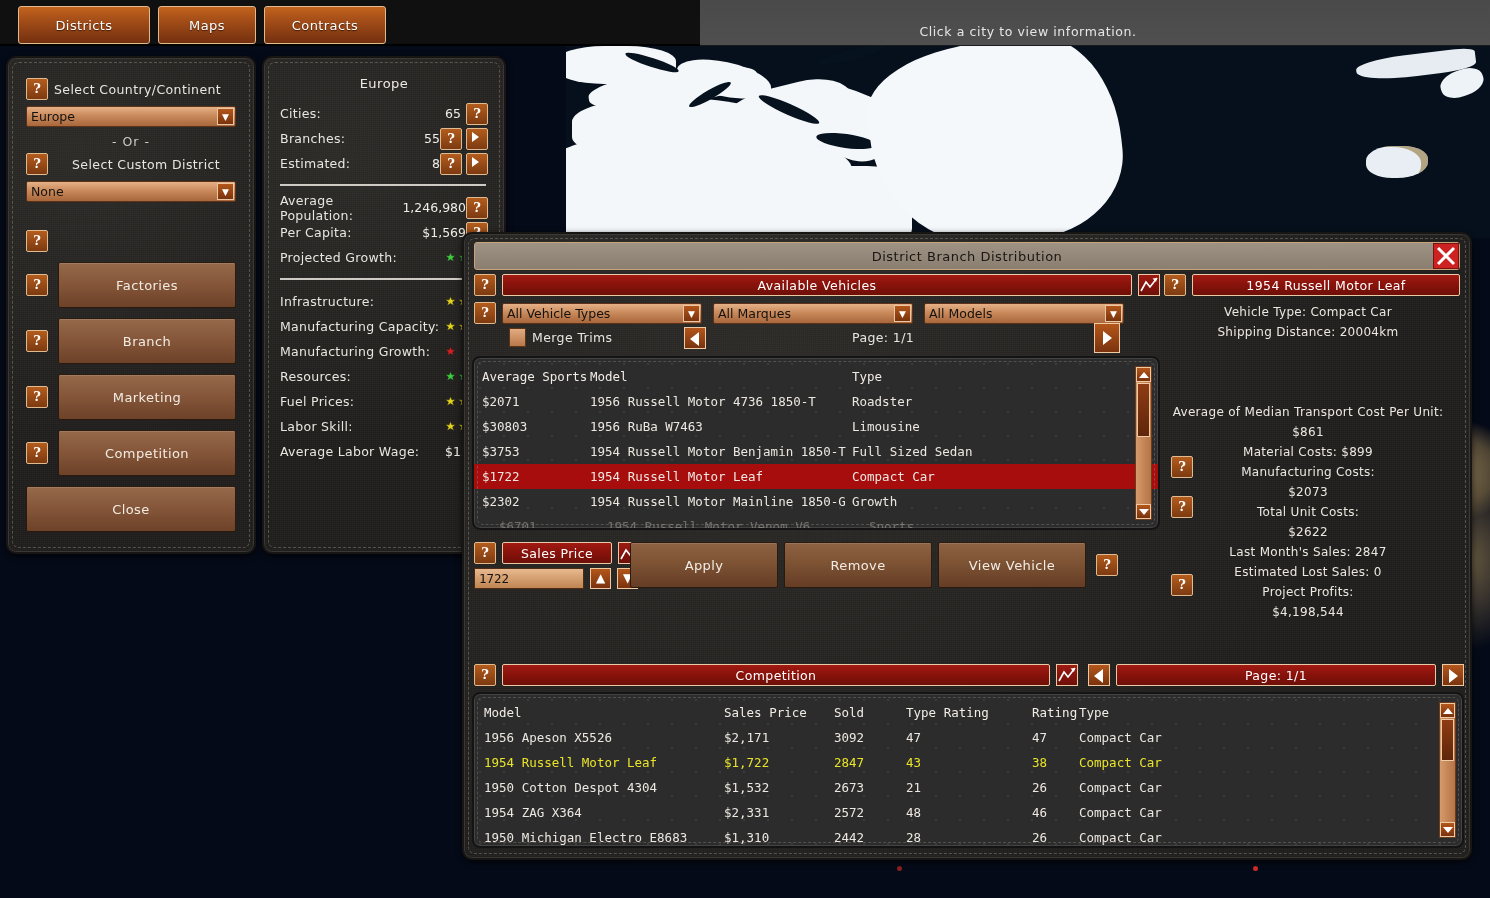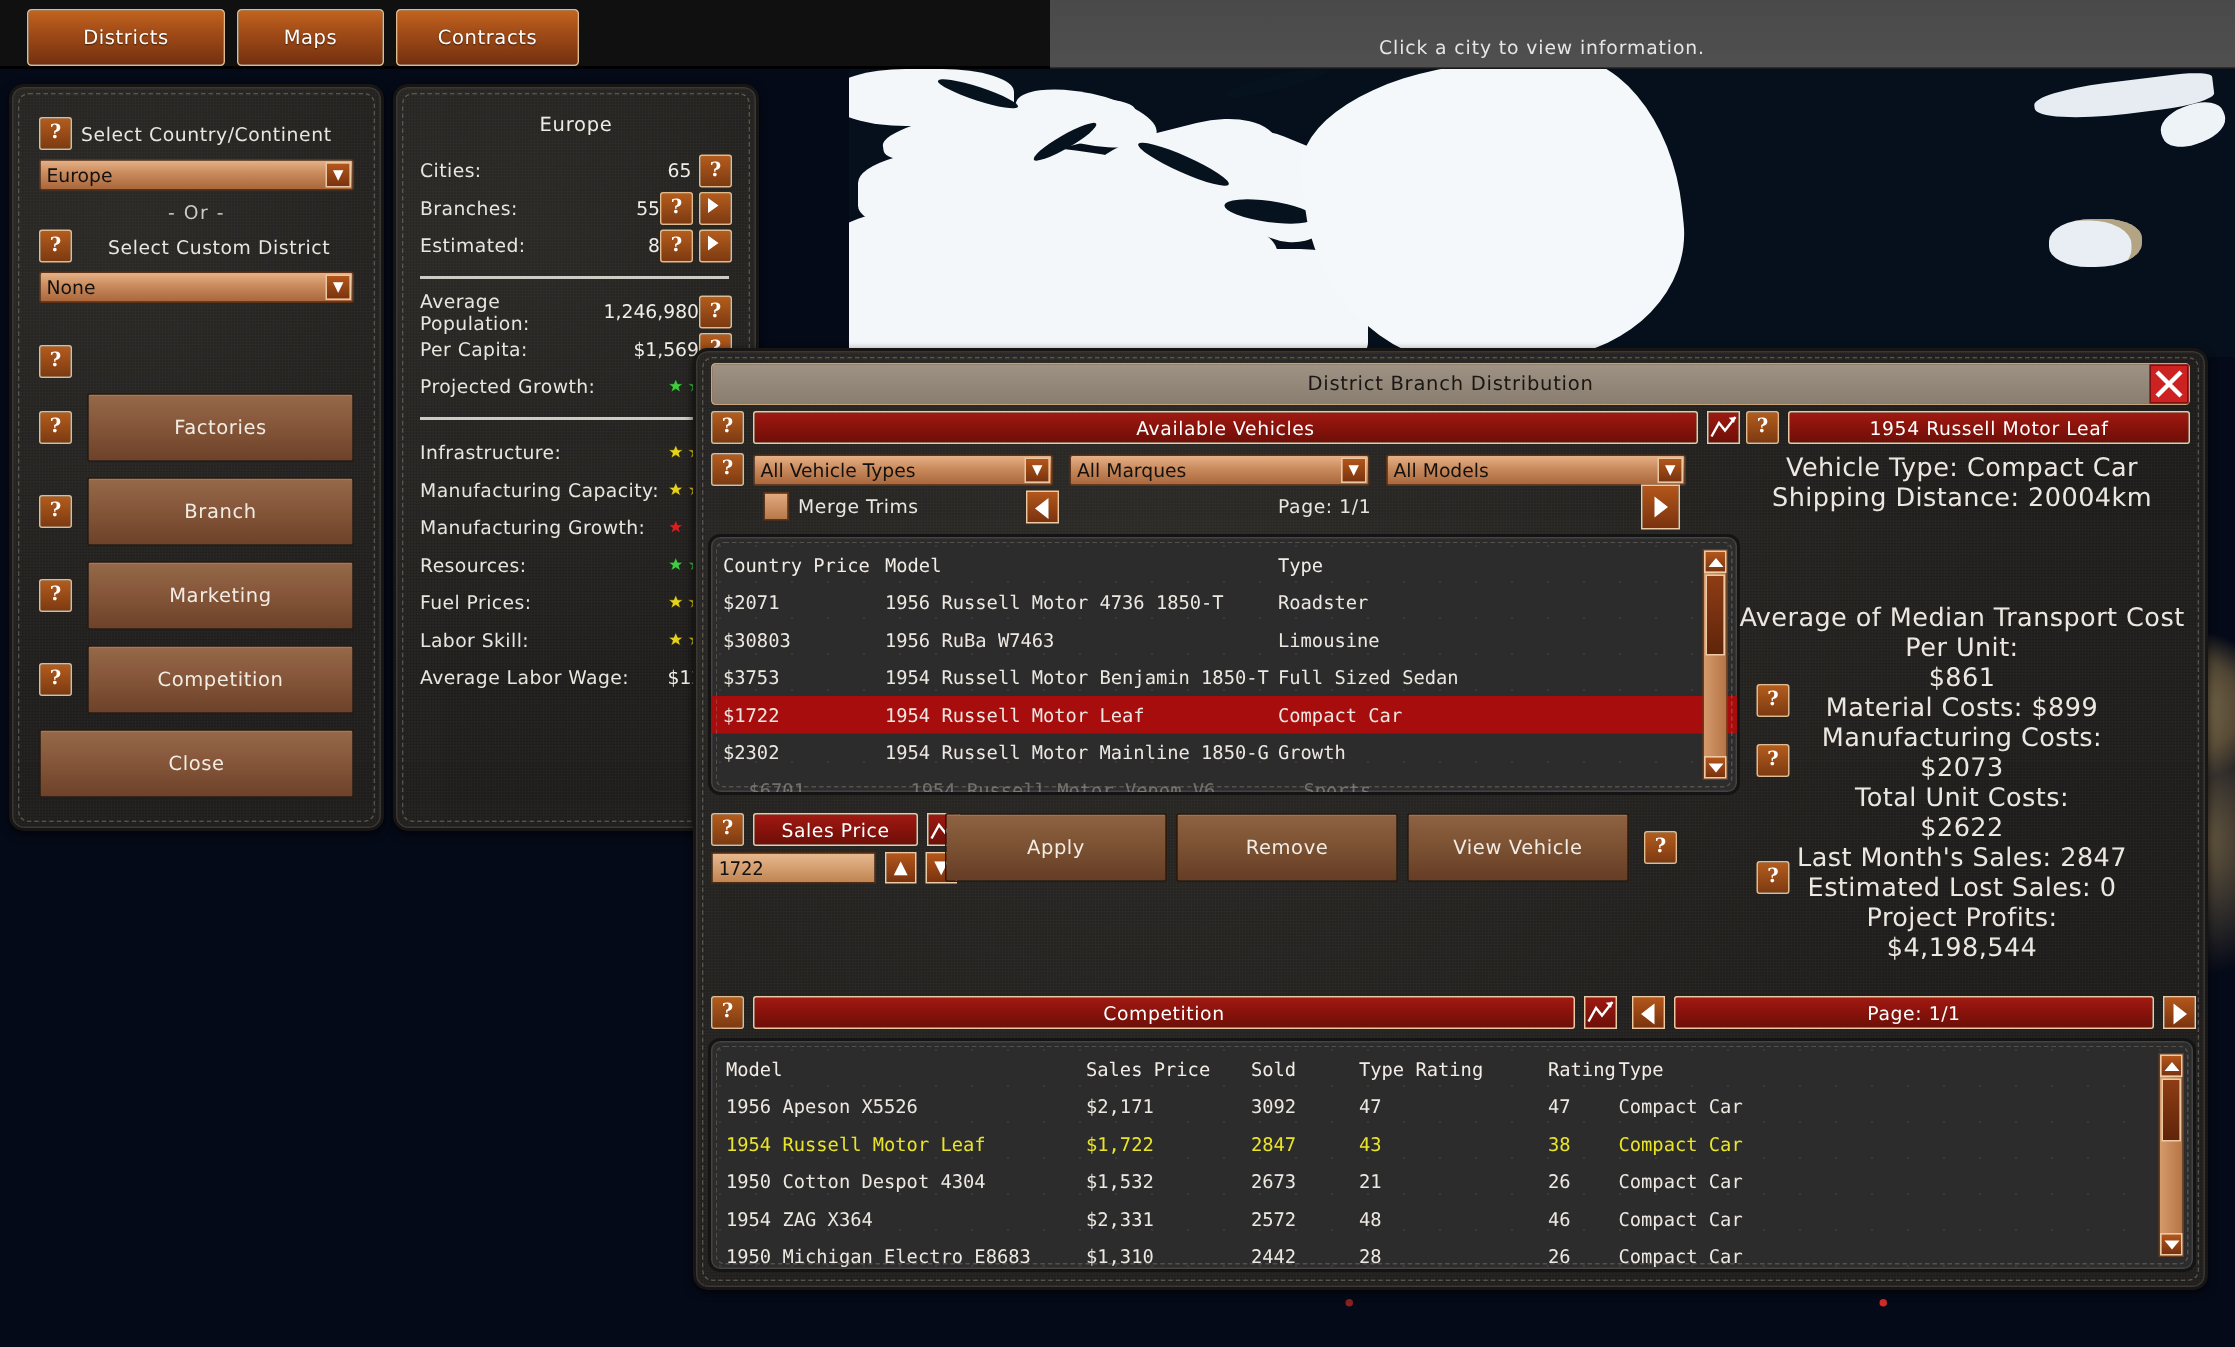--- a/index.html
+++ b/index.html
@@ -242,21 +242,21 @@
     font-size:12px; line-height:19px; text-align:center; cursor:pointer;
   }
   .actbtn {
     height:46px; line-height:46px; text-align:center;
     background:linear-gradient(#8e6243 0%, #7d5334 45%, #653d25 100%);
     border:1px solid #2a1a10; border-radius:2px; color:#f2ece4; font-size:13px;
     cursor:pointer; letter-spacing:.4px; box-shadow: inset 0 1px 0 rgba(255,255,255,.12);
   }
 
   .info { position:absolute; right:12px; top:42px; width:300px; text-align:center; }
-  .info .line { color:#ece7e0; font-size:17px; line-height:20px; letter-spacing:.3px; }
+  .info .line { color:#ece7e0; font-size:12px; line-height:20px; letter-spacing:.3px; }
   .profit { color:#16e05a; font-size:12.5px; }
 
   .ctable { width:100%; font-family:"DejaVu Sans Mono", monospace; font-size:12.5px; }
   .ctable .hrow, .ctable .drow { display:flex; height:25px; align-items:center; padding-left:10px; }
   .ctable .hrow { color:#f1ece5; }
   .ctable .drow { color:#ece8e1; }
   .ctable .drow.mine { color:#e9e42a; }
   .k1{width:240px;} .k2{width:110px;} .k3{width:72px;} .k4{width:105px;} .k5{width:68px;padding-left:21px;} .k6{flex:1;}
   .miniq { position:absolute; width:22px; height:22px; }
 </style>
@@ -572,21 +572,21 @@
       </div>
       <div style="position:absolute; left:356px; top:2px;" class="lbl">Page: 1/1</div>
       <div style="position:absolute; left:598px; top:-5px; width:26px;height:30px;border:1px solid #edcaa4;background:linear-gradient(#b3561b,#7a330e);">
         <div class="tri r" style="margin:7px auto 0 8px;"></div>
       </div>
     </div>
 
     <div class="listbox" style="position:absolute; left:8px; top:122px; width:688px; height:174px;">
       <div class="ltable" style="padding-top:6px;">
         <div class="hrow">
-          <div class="c1">Country Price</div>
+          <div class="c1">Average Sports</div>
           <div class="c2">Model</div>
           <div class="c3">Type</div>
         </div>
         <div class="drow">
           <div class="c1">$2071</div>
           <div class="c2">1956 Russell Motor 4736 1850-T</div>
           <div class="c3">Roadster</div>
         </div>
         <div class="drow">
           <div class="c1">$30803</div>

